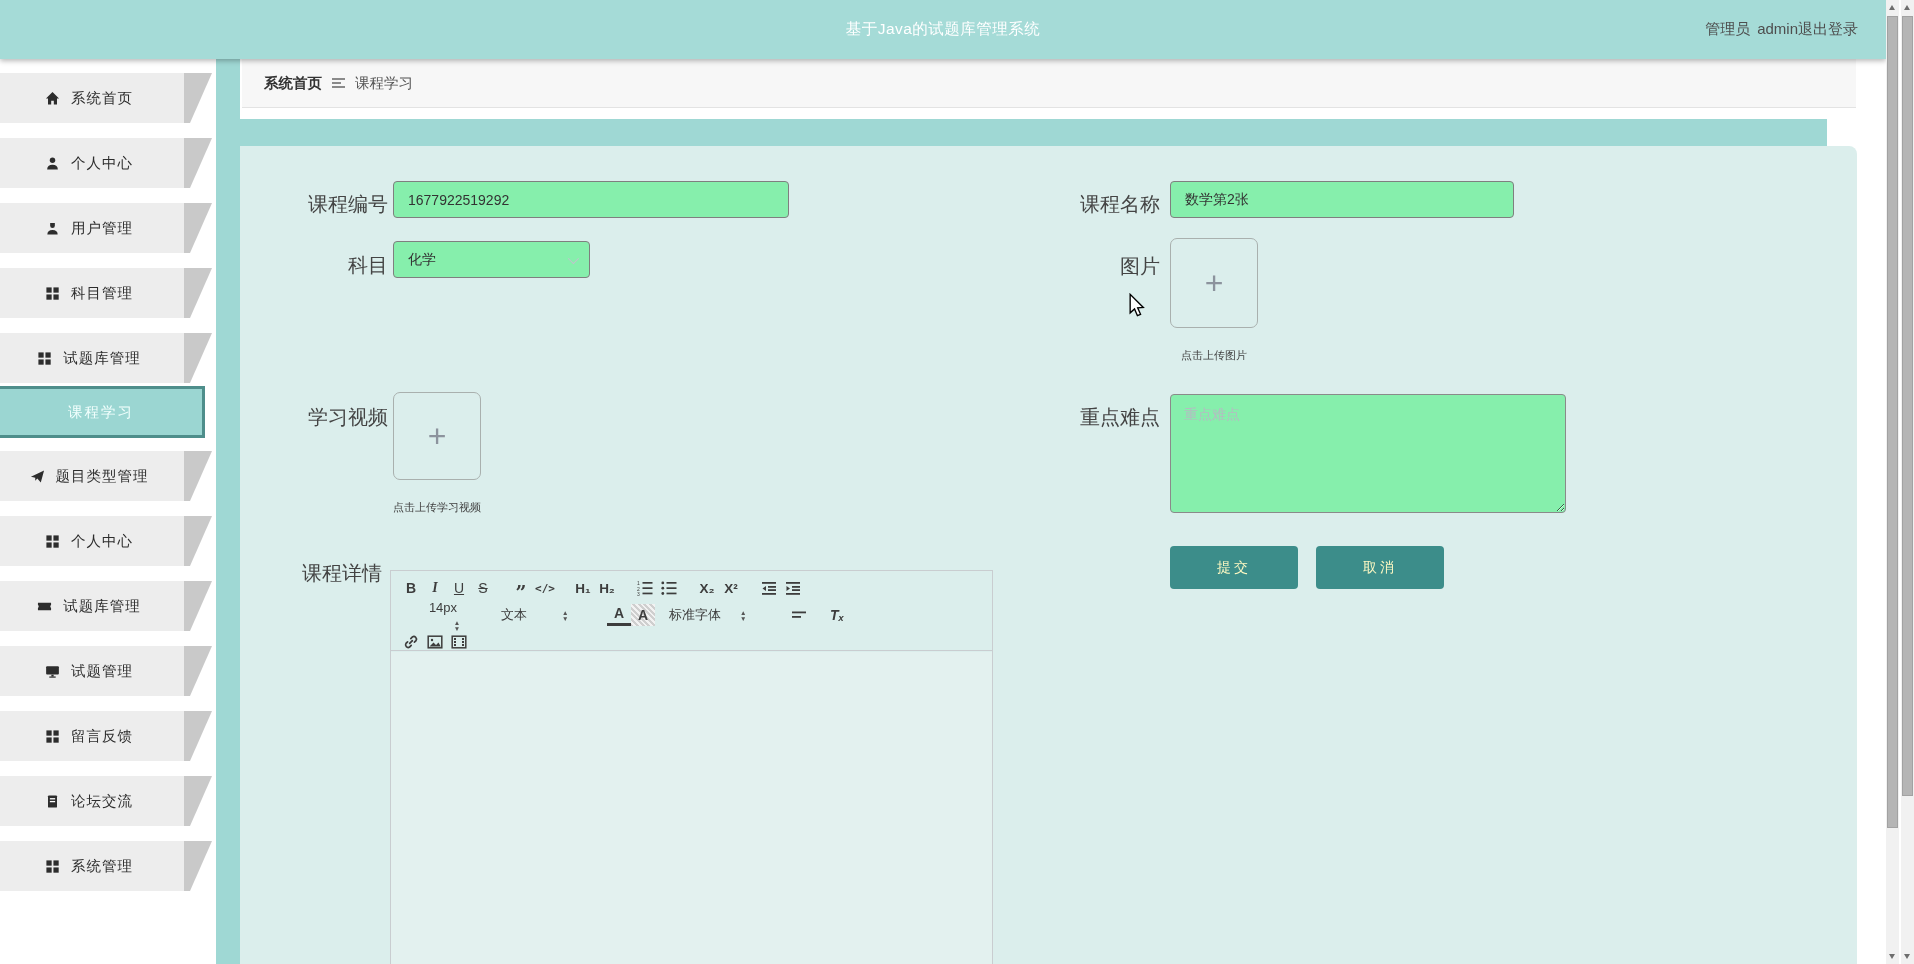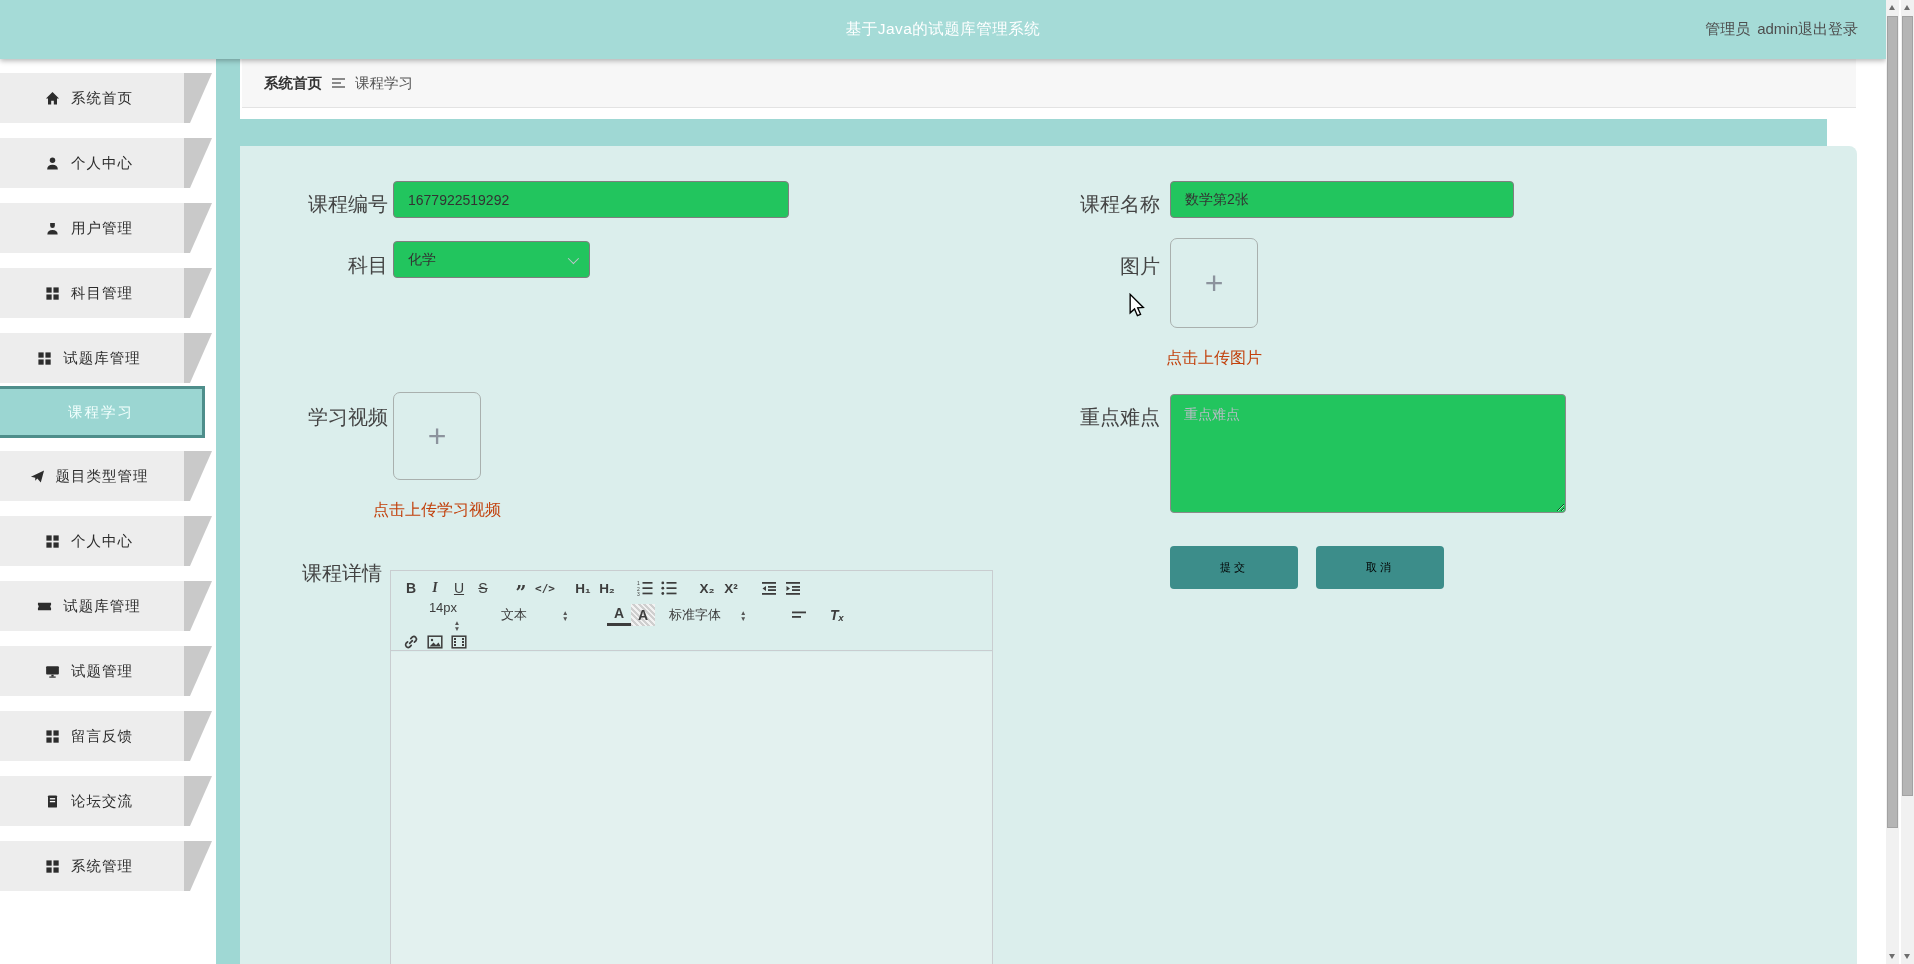--- a/index.html
+++ b/index.html
@@ -44,43 +44,43 @@
   .menu-ico { display:inline-flex; flex-direction:column; gap:2.5px; width:13px; }
   .menu-ico i { display:block; height:1.6px; background:#8a8a8a; }
   .menu-ico i:nth-child(2){ width:9px; }
 
   #teal-container { position:absolute; left:216px; top:119px; width:1611px; height:845px; background:#9fd8d4; }
   #mint-panel { position:absolute; left:230px; top:146px; width:1627px; height:818px;
     background:#dbeeec; border-radius:8px 8px 0 0; }
 
   
   .flabel { position:absolute; width:150px; text-align:right; font-size:20px; color:#444; }
-  .tinput { position:absolute; background:#22c55e; border:1px solid #7f7f7f; border-radius:4px;
+  .tinput { position:absolute; background:#86efac; border:1px solid #7f7f7f; border-radius:4px;
     font-size:14px; color:#333; padding:0 14px; outline:none;
     font-family:"Liberation Sans","DejaVu Sans",sans-serif; }
   #course-no-input { left:393px; top:181px; width:396px; height:37px; }
   #course-name-input { left:1170px; top:181px; width:344px; height:37px; }
   #subject-select { left:393px; top:241px; width:197px; height:37px;
     display:flex; align-items:center; cursor:pointer; }
   #subject-chevron { position:absolute; right:13px; top:14px; width:8px; height:8px;
     border-right:1.6px solid #c0c4cc; border-bottom:1.6px solid #c0c4cc;
     transform:rotate(45deg) translateY(-2px); }
   .upload-box { position:absolute; background:transparent; border:1px solid #a9b0ae; border-radius:7px;
     display:flex; align-items:center; justify-content:center; cursor:pointer; }
   .upload-box .plus { font-size:32px; font-weight:100; color:#8c939d; line-height:1; }
   #image-upload { left:1170px; top:238px; width:88px; height:90px; }
   #video-upload { left:393px; top:392px; width:88px; height:88px; }
-  .upload-hint { position:absolute; font-size:16px; color:#c2410c; width:180px; text-align:center; }
+  .upload-hint { position:absolute; font-size:11px; color:#404040; width:180px; text-align:center; }
   #image-hint { left:1124px; top:348px; }
   #video-hint { left:347px; top:500px; }
   #keypoints { left:1170px; top:394px; width:396px; height:119px; resize:both;
     padding:10px 13px; line-height:1.4; border:1px solid #8a8a8a; }
   #keypoints::placeholder { color:#b4bcc2; }
   .btn { position:absolute; width:128px; height:43px; border:none; border-radius:4px;
-    background:#3c8d8a; color:#000000; font-size:11px; letter-spacing:3px; cursor:pointer;
+    background:#3c8d8a; color:#fef9c3; font-size:14px; letter-spacing:3px; cursor:pointer;
     font-family:"Liberation Sans","DejaVu Sans",sans-serif; }
   #submit-btn { left:1170px; top:546px; }
   #cancel-btn { left:1316px; top:546px; }
 
   
   #editor { position:absolute; left:390px; top:570px; width:603px; height:394px;
     border:1px solid #c9cdd0; }
   #ql-toolbar { position:absolute; left:0; top:0; width:601px; height:80px;
     border-bottom:1px solid #c9cdd0; padding:5px 8px; }
   .ql-row { display:flex; align-items:center; height:24px; }

